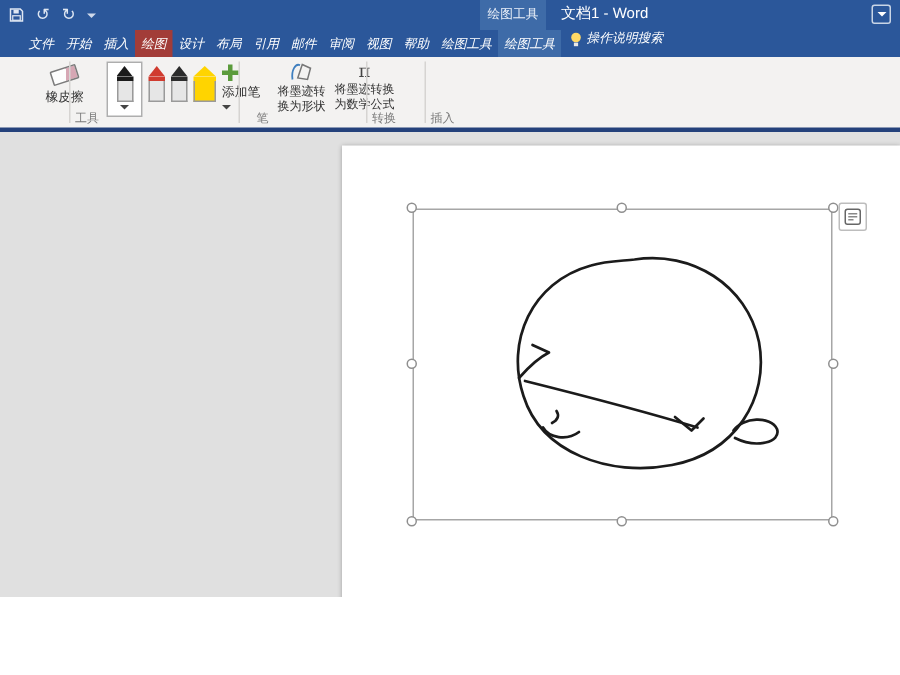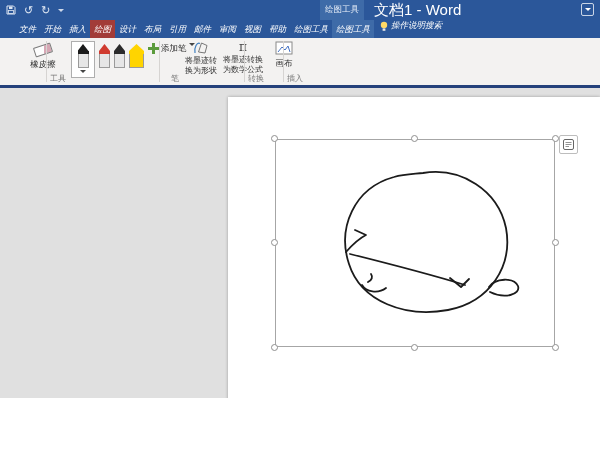--- a/index.html
+++ b/index.html
@@ -11,21 +11,21 @@
     background: var(--titlebar-blue, #2b579a); color: #fff; }
   .qat { position: absolute; left: 6px; top: 0; height: 20px; display: flex; align-items: center; gap: 8px; }
   .qat-btn { display: flex; align-items: center; justify-content: center; height: 14px; color: #dfe7f3; font-size: 11px; line-height: 14px; cursor: default; }
   .undo-icon::before { content: "↺"; }
   .redo-icon::before { content: "↻"; }
   .caret { width: 0; height: 0; border-left: 3px solid transparent; border-right: 3px solid transparent; border-top: 3.5px solid #444; }
   .qat .caret { border-top-color: #cfd9ea; }
   .ctx-header { position: absolute; left: 320px; top: 0; width: 44px; height: 20px;
     background: var(--contextual-blue, #3e6ba8); color: #eaf0f9; font-size: 8.5px;
     display: flex; align-items: center; justify-content: center; }
-  .doc-title { position: absolute; left: 374px; top: 0; height: 20px; line-height: 20px; font-size: 15px; color: #fff; }
+  .doc-title { position: absolute; left: 374px; top: 0; height: 20px; line-height: 20px; font-size: 10px; color: #fff; }
   .ribbon-display-btn { position: absolute; right: 6px; top: 3px; width: 13px; height: 13px;
     border: 1px solid rgba(255,255,255,.75); border-radius: 2px; display: flex; align-items: center; justify-content: center; }
   .ribbon-display-btn .caret { border-top-color: #fff; }
 
   
   .tabrow { position: absolute; top: 20px; left: 0; width: 600px; height: 18px;
     background: var(--titlebar-blue, #2b579a); display: flex; align-items: flex-start; padding-left: 15px; font-style: italic; }
   .tab { font-size: 8.5px; line-height: 18px; padding: 0 4px; color: #fff; white-space: nowrap; cursor: default; }
   .tab.active { background: var(--active-tab-red, #a23c38); }
   .tab.contextual { background: var(--contextual-blue, #3e6ba8); }
@@ -52,21 +52,21 @@
   .pen { width: 11px; display: flex; flex-direction: column; }
   .pen-tip { width: 100%; height: 7px; background: var(--pen-color, #222);
     clip-path: polygon(50% 0, 100% 100%, 0 100%); }
   .pen-band { width: 100%; height: 3px; background: var(--pen-color, #222); }
   .pen-body { width: 100%; height: 14px; background: #e6e6e6; border: 1px solid #9a9a9a; border-top: none; }
   .pen.highlighter { width: 15px; }
   .pen.highlighter .pen-body { background: var(--pen-color, #fd0); }
   .pen-box { width: 24px; height: 37px; background: #fff; border: 1px solid #aeaeae;
     display: flex; flex-direction: column; align-items: center; padding-top: 2px; gap: 2px; }
   .loose-pen { margin-top: 3px; }
-  .add-pen { display: flex; flex-direction: row; align-items: flex-start; gap: 2px; margin-top: 2px; }
+  .add-pen { display: flex; flex-direction: column; align-items: flex-start; gap: 2px; margin-top: 2px; }
   .plus-icon { position: relative; width: 11px; height: 11px; }
   .plus-icon::before, .plus-icon::after { content: ""; position: absolute; background: #5b9b3c; }
   .plus-icon::before { left: 4px; top: 0; width: 3px; height: 11px; }
   .plus-icon::after { left: 0; top: 4px; width: 11px; height: 3px; }
 
   
   .g-convert { left: 160px; width: 84px; }
   .big-btn { position: absolute; top: 2px; display: flex; flex-direction: column; align-items: center; gap: 1px; }
   .big-btn .lbl { font-size: 8px; line-height: 9.5px; color: #333; text-align: center; }
   .bb1 { left: 2px; width: 38px; }
@@ -209,27 +209,20 @@
       </div>
       <div class="big-btn bb2">
         <span class="pi-icon"></span>
         <span class="lbl">将墨迹转换为数学公式</span>
       </div>
       <div class="group-label">转换</div>
     </div>
     <div class="sep" style="left:244px"></div>
 
     <div class="group g-insert">
-      <div class="canvas-btn">
-        <svg width="18" height="14" viewBox="0 0 18 14">
-          <rect x="1" y="1" width="16" height="12" fill="#fff" stroke="#8a8a8a"></rect>
-          <path d="M3,11 L7,6 L10,9 L13,5 L15,11" stroke="#4472c4" stroke-width="1" fill="none"></path>
-        </svg>
-        <span class="btn-label">画布</span>
-      </div>
       <div class="group-label">插入</div>
     </div>
     <div class="sep" style="left:283px"></div>
 
   </div>
 
   <div class="doc-area">
     <div class="page"></div>
 
     <div class="selection">

